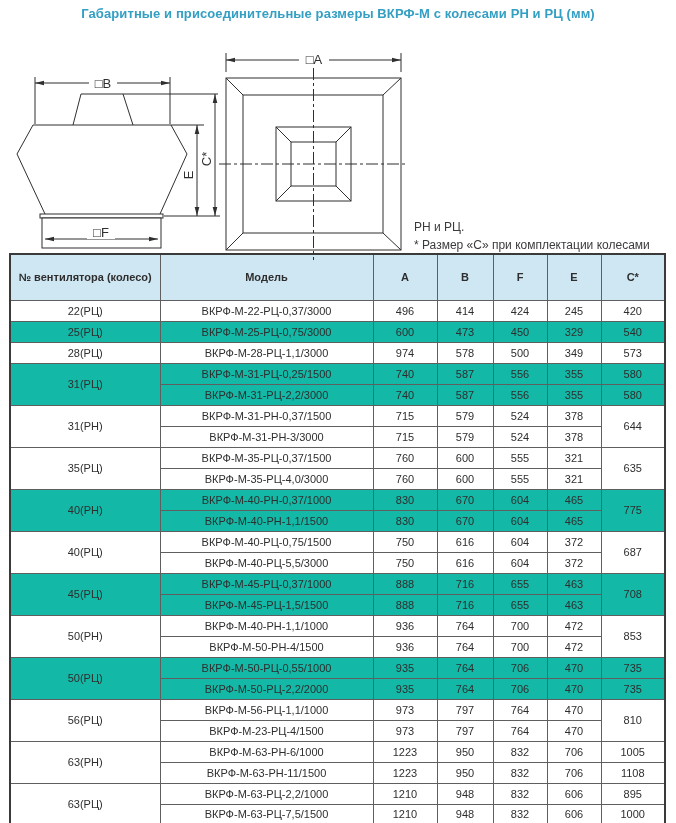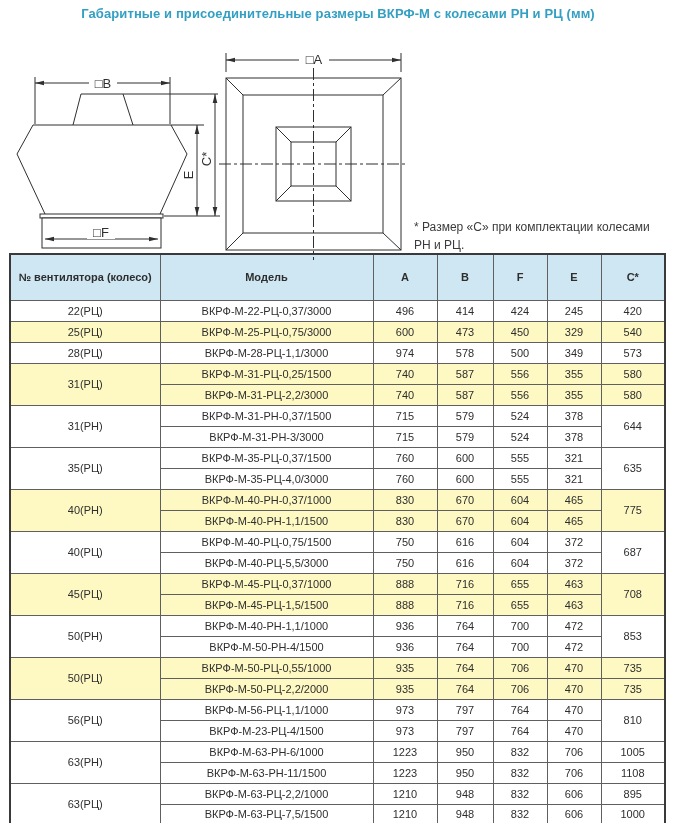--- a/index.html
+++ b/index.html
@@ -20,21 +20,21 @@
   table.sizes {
     border-collapse:collapse; table-layout:fixed; width:657px;
     margin-left:9px; font-size:11px; color:#2e2e2e;
     border:2px solid #3a3a3a;
   }
   table.sizes th, table.sizes td {
     border:1px solid #5f5f5f; text-align:center; vertical-align:middle;
     padding:0 2px; height:21px; background:#ffffff;
   }
   table.sizes thead th { background:#cfe7f3; font-weight:bold; height:46px; }
-  table.sizes tr.shade td { background:#fef9c3; }
+  table.sizes tr.shade td { background:#14b8a6; }
 </style>
 </head>
 <body>
 
 <div class="page-title">Габаритные и присоединительные размеры ВКРФ-М с колесами РН и РЦ (мм)</div>
 
 <div class="figures">
 
   <svg style="position:absolute; left:8px; top:36px;" width="212" height="200" viewBox="0 0 212 200">
     <g stroke="#2f2f2f" stroke-width="1" fill="none">
@@ -112,22 +112,22 @@
     </g>
     <g fill="#2f2f2f" stroke="none">
       <polygon points="21,13 30,10.7 30,15.3"></polygon>
         <polygon points="196,13 187,10.7 187,15.3"></polygon>
     </g>
     <rect x="94" y="4" width="30" height="16" fill="#ffffff"></rect>
     <text x="109" y="17" font-size="13" text-anchor="middle">□A</text>
   </svg>
 
   <div class="note">
+    <div>РН и РЦ.</div>
     <div>* Размер «С» при комплектации колесами</div>
-    <div>РН и РЦ.</div>
   </div>
 </div>
 
 <table class="sizes">
   <colgroup>
     <col style="width:150px">
       <col style="width:213px">
       <col style="width:64px">
     <col style="width:56px">
       <col style="width:54px">

